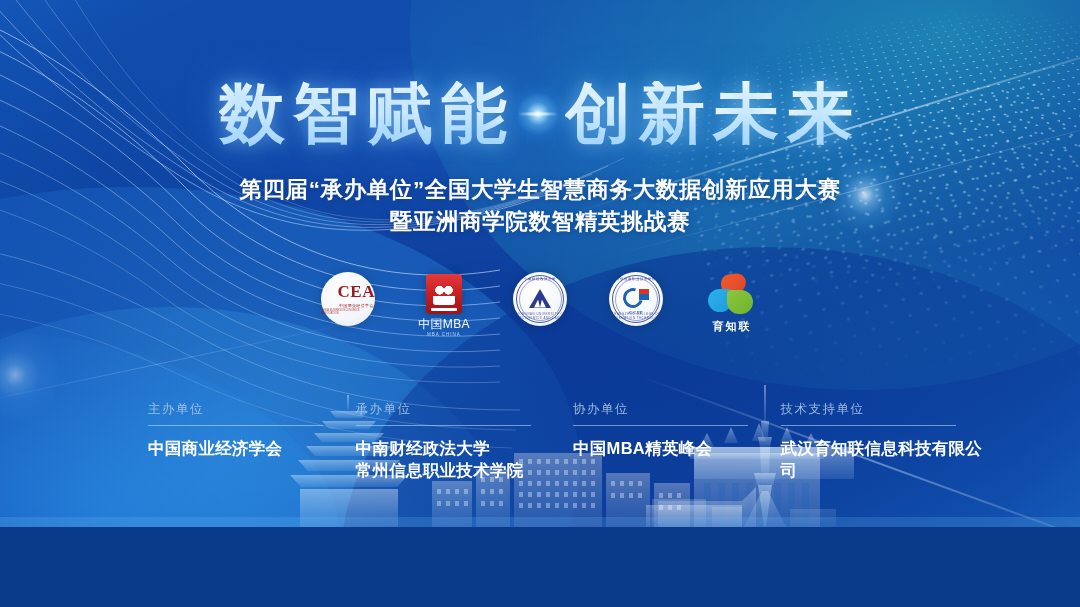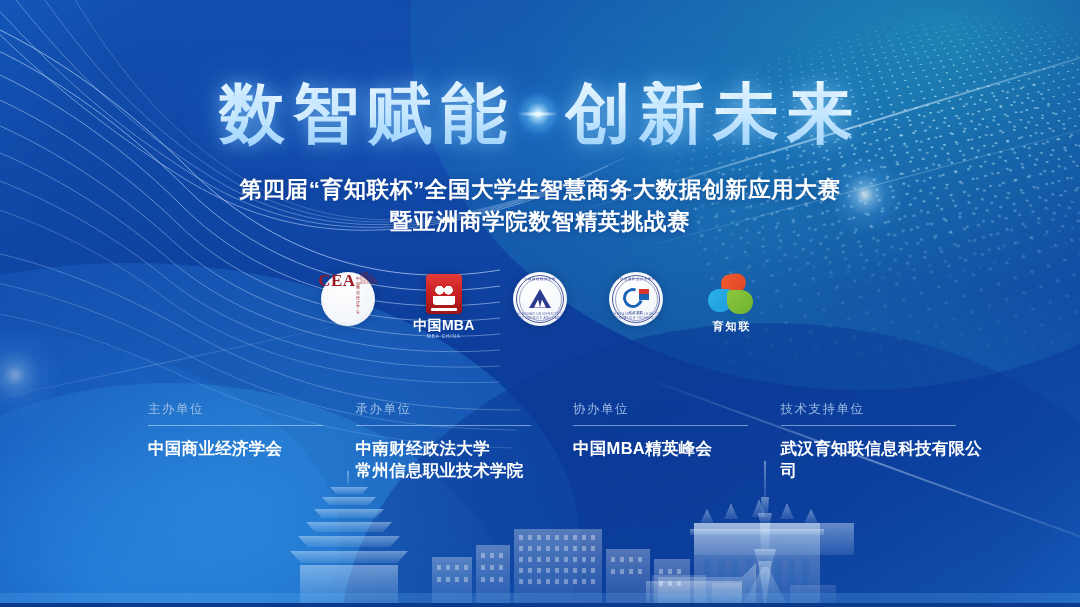--- a/index.html
+++ b/index.html
@@ -1,18 +1,18 @@
 <!DOCTYPE html>
 <html><head>
 <meta charset="utf-8">
 <style>
   html,body{margin:0;padding:0;background:#0a3a8a;}
   *{box-sizing:border-box;}
   #poster{
-    position:relative;width:1080px;height:603px;overflow:hidden;
+    position:relative;width:1080px;height:527px;overflow:hidden;
     font-family:"Liberation Sans","DejaVu Sans",sans-serif;
     background:
       radial-gradient(ellipse 58% 62% at 88% 6%, rgba(40,175,190,0.55) 0%, rgba(30,140,180,0.28) 38%, rgba(20,90,170,0.0) 68%),
       radial-gradient(ellipse 45% 40% at 10% 96%, rgba(40,150,235,0.55) 0%, rgba(25,105,210,0.18) 55%, rgba(15,70,165,0) 80%),
       radial-gradient(ellipse 70% 55% at 50% 22%, rgba(26,90,190,0.55) 0%, rgba(14,58,150,0.2) 60%, rgba(10,45,130,0) 85%),
       linear-gradient(160deg, #1357b8 0%, #0f49a8 22%, #0d3f9e 45%, #0c3d9c 62%, #0f4aa8 82%, #1866c4 100%);
   }
 
   
   .layer{position:absolute;inset:0;pointer-events:none;}
@@ -113,21 +113,21 @@
   
   .logos{
     position:absolute;top:272px;left:0;width:1080px;height:72px;
     display:flex;align-items:flex-start;justify-content:center;gap:34px;
   }
   .logo{position:relative;width:62px;height:72px;display:flex;flex-direction:column;align-items:center;}
 
   .cea-disc{
     width:54px;height:54px;border-radius:50%;
     background:radial-gradient(circle at 42% 34%, #ffffff 0%, #f3f6fa 62%, #dfe7f0 100%);
-    display:flex;flex-direction:row;align-items:flex-start;justify-content:center;
+    display:flex;flex-direction:column;align-items:flex-end;justify-content:center;
     box-shadow:0 0 10px rgba(0,0,0,0.18);
   }
   .cea-disc .cea{font-family:"Liberation Serif",serif;font-weight:700;font-size:17px;color:#9b1a22;letter-spacing:0.5px;line-height:1;}
   .cea-disc .cea-cn{font-size:4.2px;color:#9b1a22;margin-top:2.5px;letter-spacing:.4px;transform:scale(.95);}
   .cea-disc .cea-en{font-size:2.6px;color:#9b1a22;opacity:.8;margin-top:1px;}
 
   .mba-mark{
     width:36px;height:40px;border-radius:4px;
     background:linear-gradient(180deg,#e33b3b 0%,#c81f22 48%,#9b1517 100%);
     position:relative;margin-top:2px;box-shadow:0 0 8px rgba(0,0,0,.22);
@@ -137,21 +137,21 @@
     width:22px;height:20px;border-radius:3px;
     background:
       radial-gradient(circle at 30% 26%, #fff 0 4.2px, rgba(0,0,0,0) 4.6px),
       radial-gradient(circle at 70% 26%, #fff 0 4.2px, rgba(0,0,0,0) 4.6px),
       linear-gradient(180deg, rgba(0,0,0,0) 55%, #fff 56%, #fff 100%);
   }
   .mba-mark::after{
     content:"";position:absolute;left:50%;bottom:3px;transform:translateX(-50%);
     width:26px;height:3px;background:#ffffff;border-radius:1px;
   }
-  .mba-cn{margin-top:4px;color:#ffffff;font-size:14px;font-weight:700;line-height:1;letter-spacing:.3px;}
+  .mba-cn{margin-top:4px;color:#ffffff;font-size:12px;font-weight:400;line-height:1;letter-spacing:.3px;}
   .mba-en{margin-top:2px;color:#bcd8f5;font-size:4.5px;letter-spacing:1px;}
 
   .seal{
     width:54px;height:54px;border-radius:50%;
     background:radial-gradient(circle at 40% 32%, #ffffff 0%, #f4f7fb 60%, #e2eaf3 100%);
     position:relative;box-shadow:0 0 10px rgba(0,0,0,0.18);
     display:flex;align-items:center;justify-content:center;
   }
   .seal::before{
     content:"";position:absolute;inset:3px;border-radius:50%;
@@ -409,21 +409,21 @@
     </svg>
   </div>
 
   <div class="content">
 
     <div class="title">
       <span class="seg">数智赋能</span><span class="star"></span><span class="seg">创新未来</span>
     </div>
 
     <div class="subtitle">
-      <span class="l1">第四届“育知联杯”全国大学生智慧商务大数据创新应用大赛</span>
+      <span class="l1">第四届“承办单位”全国大学生智慧商务大数据创新应用大赛</span>
       <span class="l2">暨亚洲商学院数智精英挑战赛</span>
     </div>
 
     <div class="logos">
 
       <div class="logo">
         <div class="cea-disc">
           <div class="cea">CEA</div>
           <div class="cea-cn">中国商业经济学会</div>
           <div class="cea-en">CHINA BUSINESS ECONOMICS ASSOCIATION</div>

